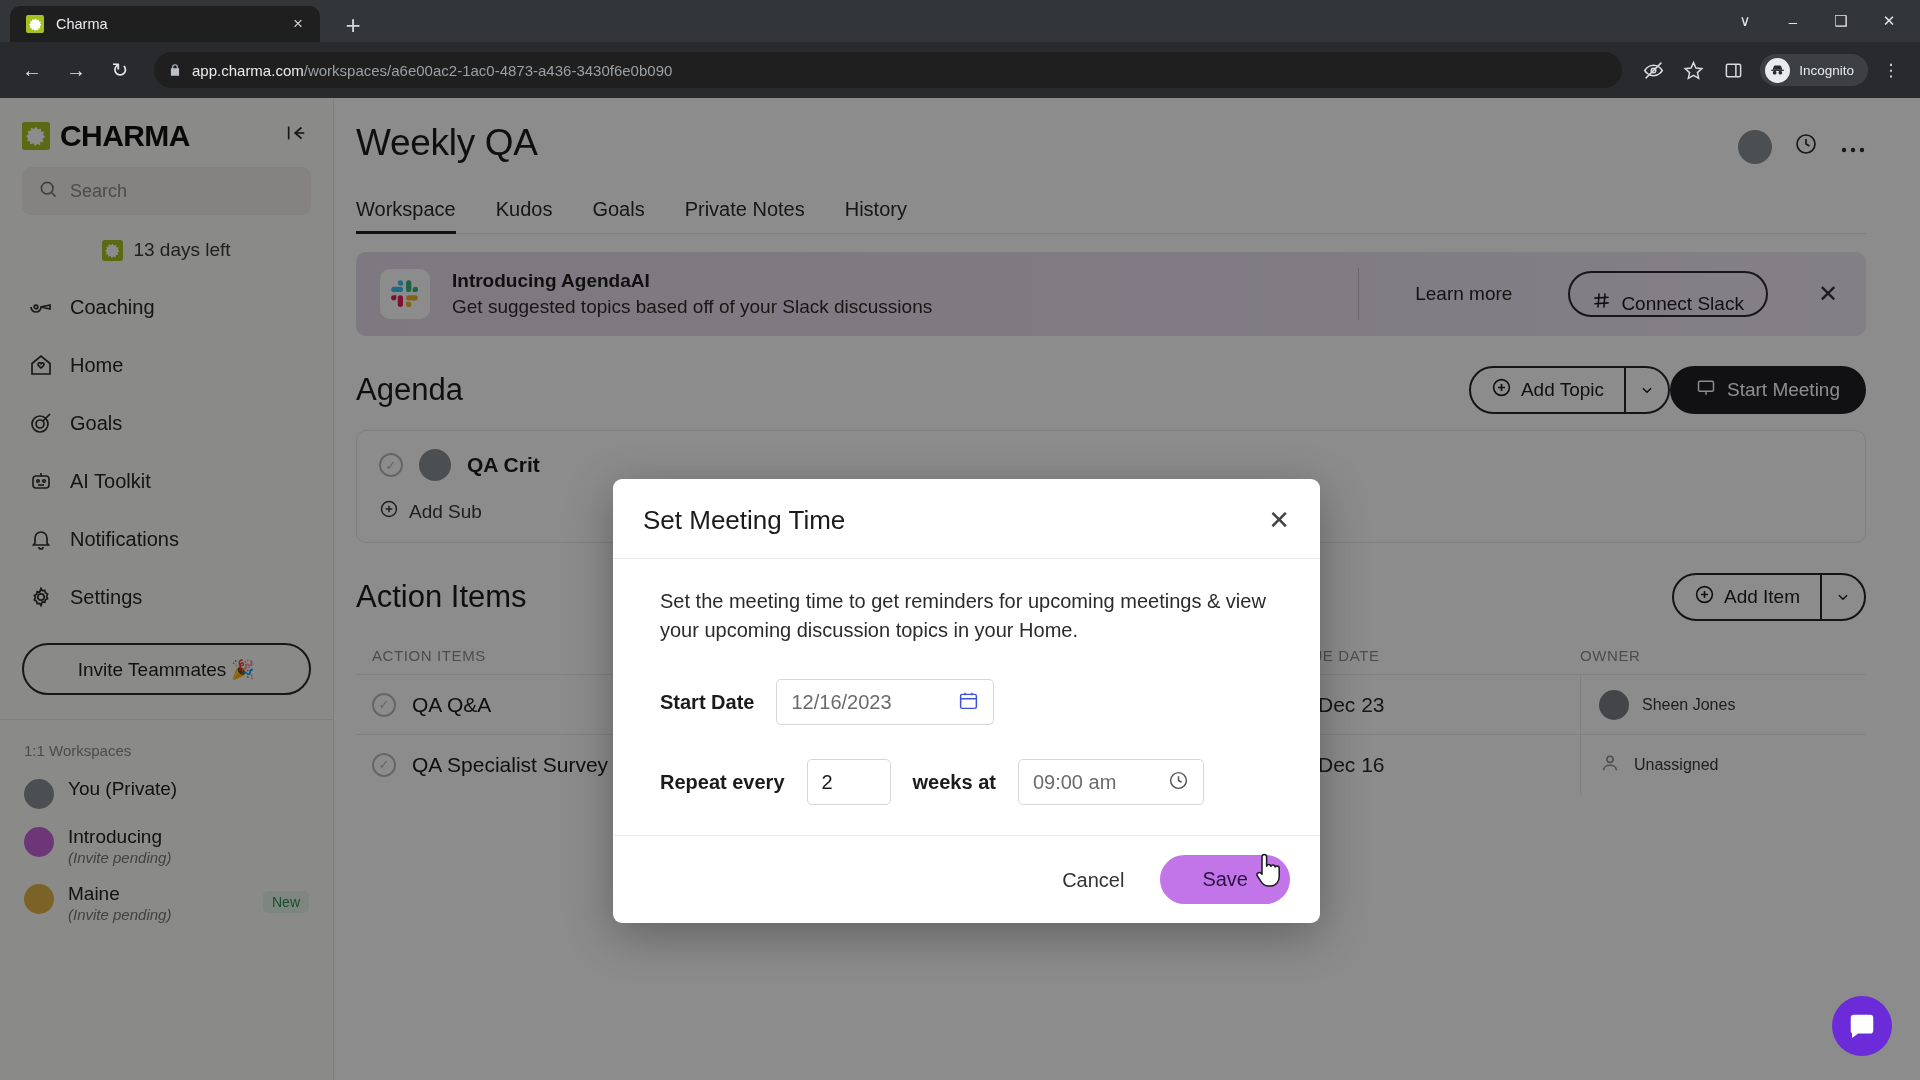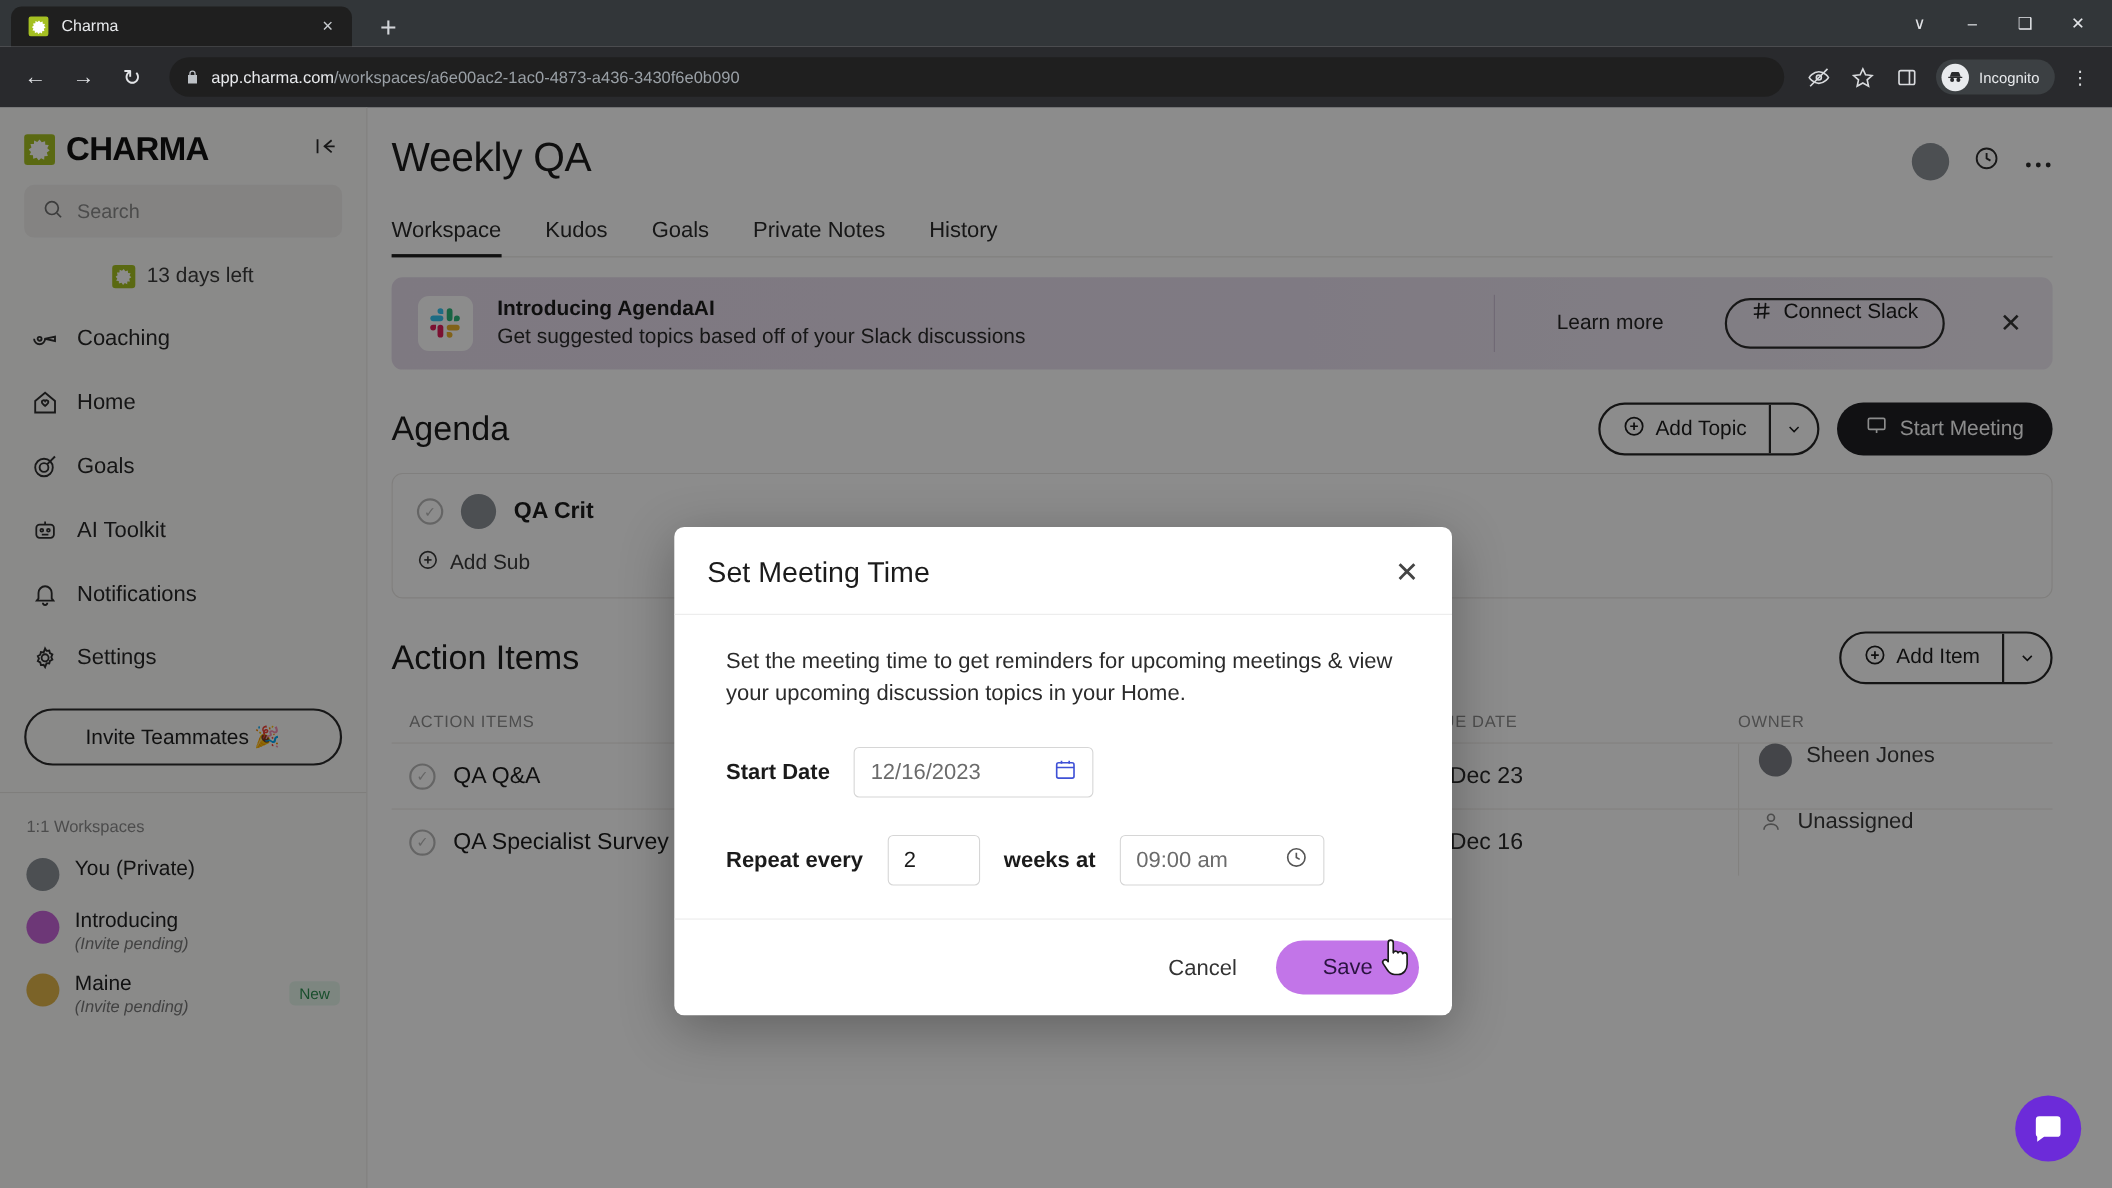--- a/index.html
+++ b/index.html
@@ -114,28 +114,28 @@
     margin-top: 18px; height: 84px; border-radius: 10px;
     background: linear-gradient(90deg, #e6dcec 0%, #e8dfee 55%, #efeaf3 100%);
     display:flex; align-items:center; padding: 0 28px 0 24px; gap: 22px;
   }
   .slack-tile { width: 50px; height: 50px; border-radius: 10px; background:#fff; display:flex; align-items:center; justify-content:center; flex:0 0 auto;}
   .banner-txt .b1 { font-size: 19px; font-weight: 600; color:#1d1d1d; }
   .banner-txt .b2 { font-size: 19px; color:#2b2b2b; margin-top: 4px; }
   .banner-sep { width:1px; height: 52px; background:#c9bcd2; margin-left:auto; }
   .learn-more { font-size: 19px; color:#262626; margin: 0 34px; }
   .connect-slack {
-    height: 46px; border:2px solid #2a2a2a; border-radius: 23px; display:flex; align-items:flex-start;
+    height: 46px; border:2px solid #2a2a2a; border-radius: 23px; display:flex; align-items:flex-end;
     gap: 10px; padding: 0 22px; font-size: 19px; color:#1d1d1d;
   }
   .banner-x { font-size: 24px; color:#333; margin-left: 28px; }
 
   .section-row { display:flex; align-items:center; margin-top: 30px; }
   .section-title { font-size: 31px; color:#1d1d1d; }
-  .section-actions { margin-left:auto; display:flex; align-items:center; gap: 16px; }
+  .section-actions { margin-left:auto; display:flex; align-items:center; gap: 0; }
   .pill-split { display:flex; align-items:center; height: 48px; border:2px solid #262626; border-radius:24px; overflow:hidden; }
   .pill-main { display:flex; align-items:center; gap: 9px; padding: 0 20px; font-size: 19px; color:#1d1d1d; height:100%; }
   .pill-caret { border-left:2px solid #262626; width: 44px; height:100%; display:flex; align-items:center; justify-content:center; font-size: 14px; color:#1d1d1d;}
   .btn-dark { height: 48px; background:#1f2024; color:#fff; border-radius:24px; display:flex; align-items:center; gap:11px; padding: 0 26px; font-size:19px; }
 
   .next-meeting { margin-top: 18px; font-size: 20px; color:#3a3a3a; }
   .next-meeting a { color:#5b3fd4; }
 
   .agenda-card {
     margin-top: 16px; border:1px solid #eae8e5; border-radius: 10px; padding: 18px 22px 14px;
@@ -148,21 +148,21 @@
 
   .table-head { display:flex; margin-top: 26px; font-size: 15px; letter-spacing: .6px; color:#8d8d8d; padding: 0 16px 10px; }
   .th-items { flex: 1; }
   .th-date { width: 280px; }
   .th-owner { width: 270px; }
   .trow { display:flex; align-items:center; height: 60px; border-top:1px solid #edebe8; padding: 0 16px; }
   .trow .cell-name { flex:1; display:flex; align-items:center; gap: 16px; }
   .trow .name-txt { font-size: 21px; color:#1c1c1c; }
   .row-icons { display:flex; align-items:center; gap: 22px; color:#8d8d8d; font-size: 17px; margin-right: 34px; }
   .cell-date { width: 280px; font-size: 21px; color:#2b2b2b; padding-left: 18px; }
-  .cell-owner { width: 270px; display:flex; align-items:flex-start; gap: 13px; font-size: 20px; color:#3a3a3a; border-left:1px solid #edebe8; height: 60px; padding-left: 18px; }
+  .cell-owner { width: 270px; display:flex; align-items:center; gap: 13px; font-size: 16px; color:#3a3a3a; border-left:1px solid #edebe8; height: 60px; padding-left: 18px; }
   .owner-av { width: 30px; height:30px; border-radius:50%; }
 
   .intercom {
     position:absolute; right: 28px; bottom: 24px; width: 60px; height:60px; border-radius:50%;
     background:#6c2bd9; display:flex; align-items:center; justify-content:center; z-index: 60;
   }
 
   
   .modal {
     position:absolute; z-index: 100; left: 613px; top: 381px; width: 707px;

